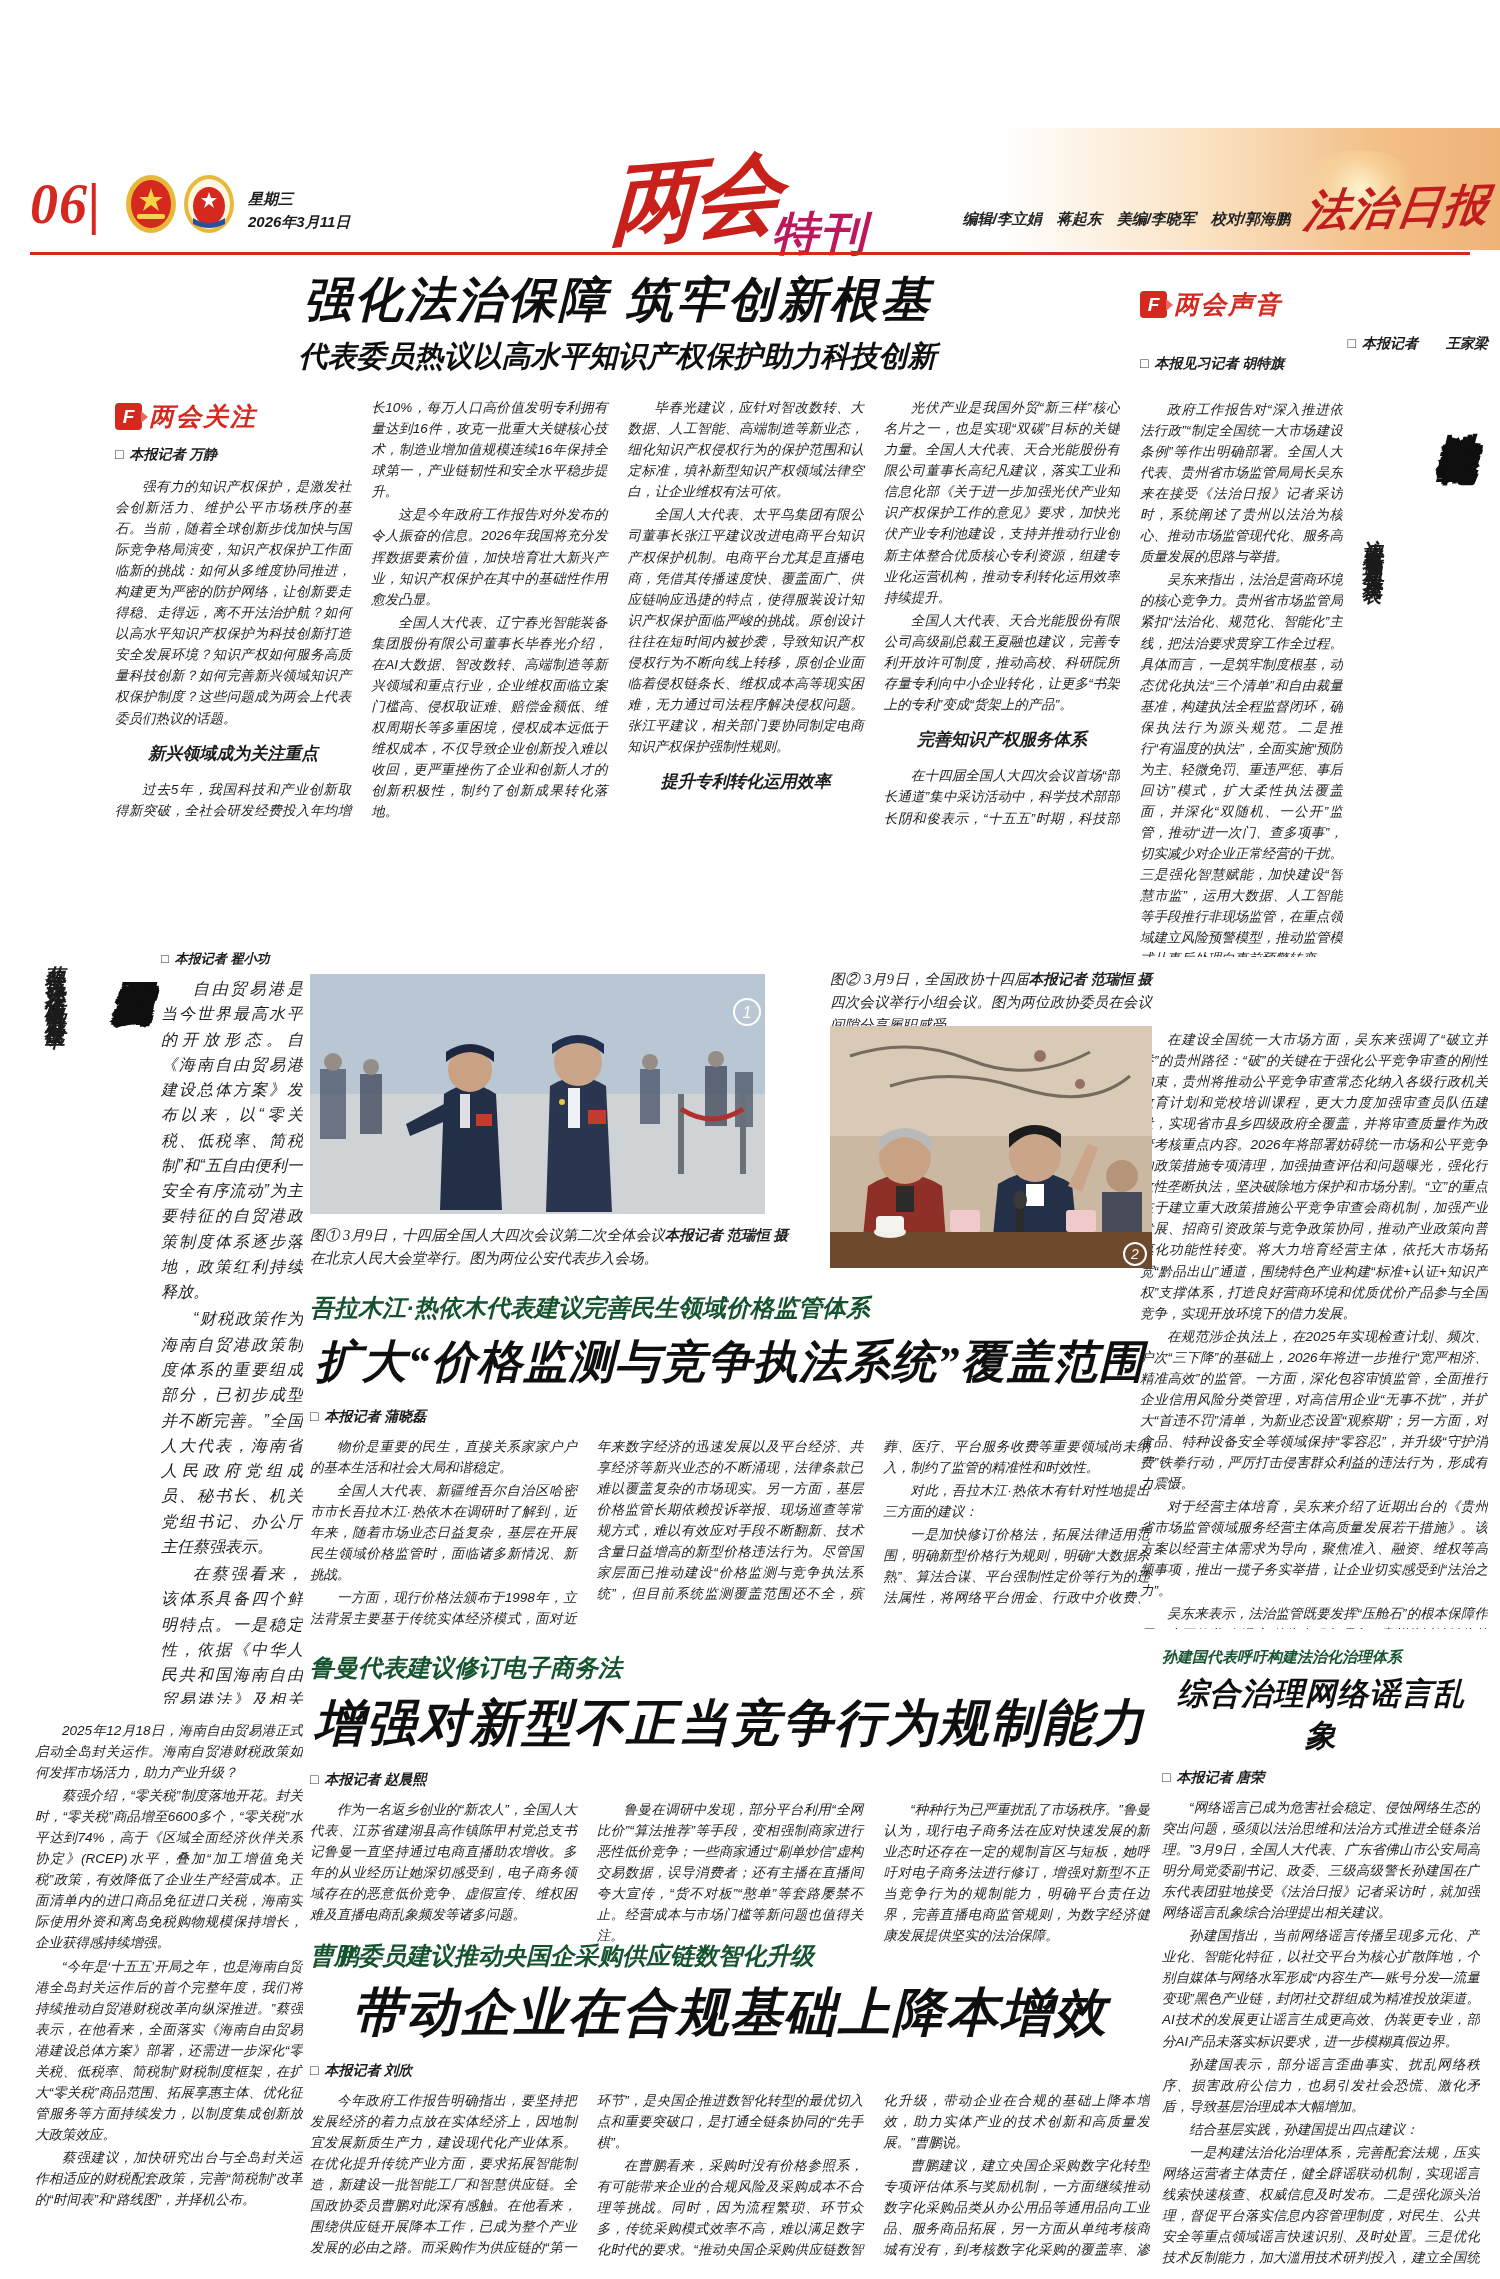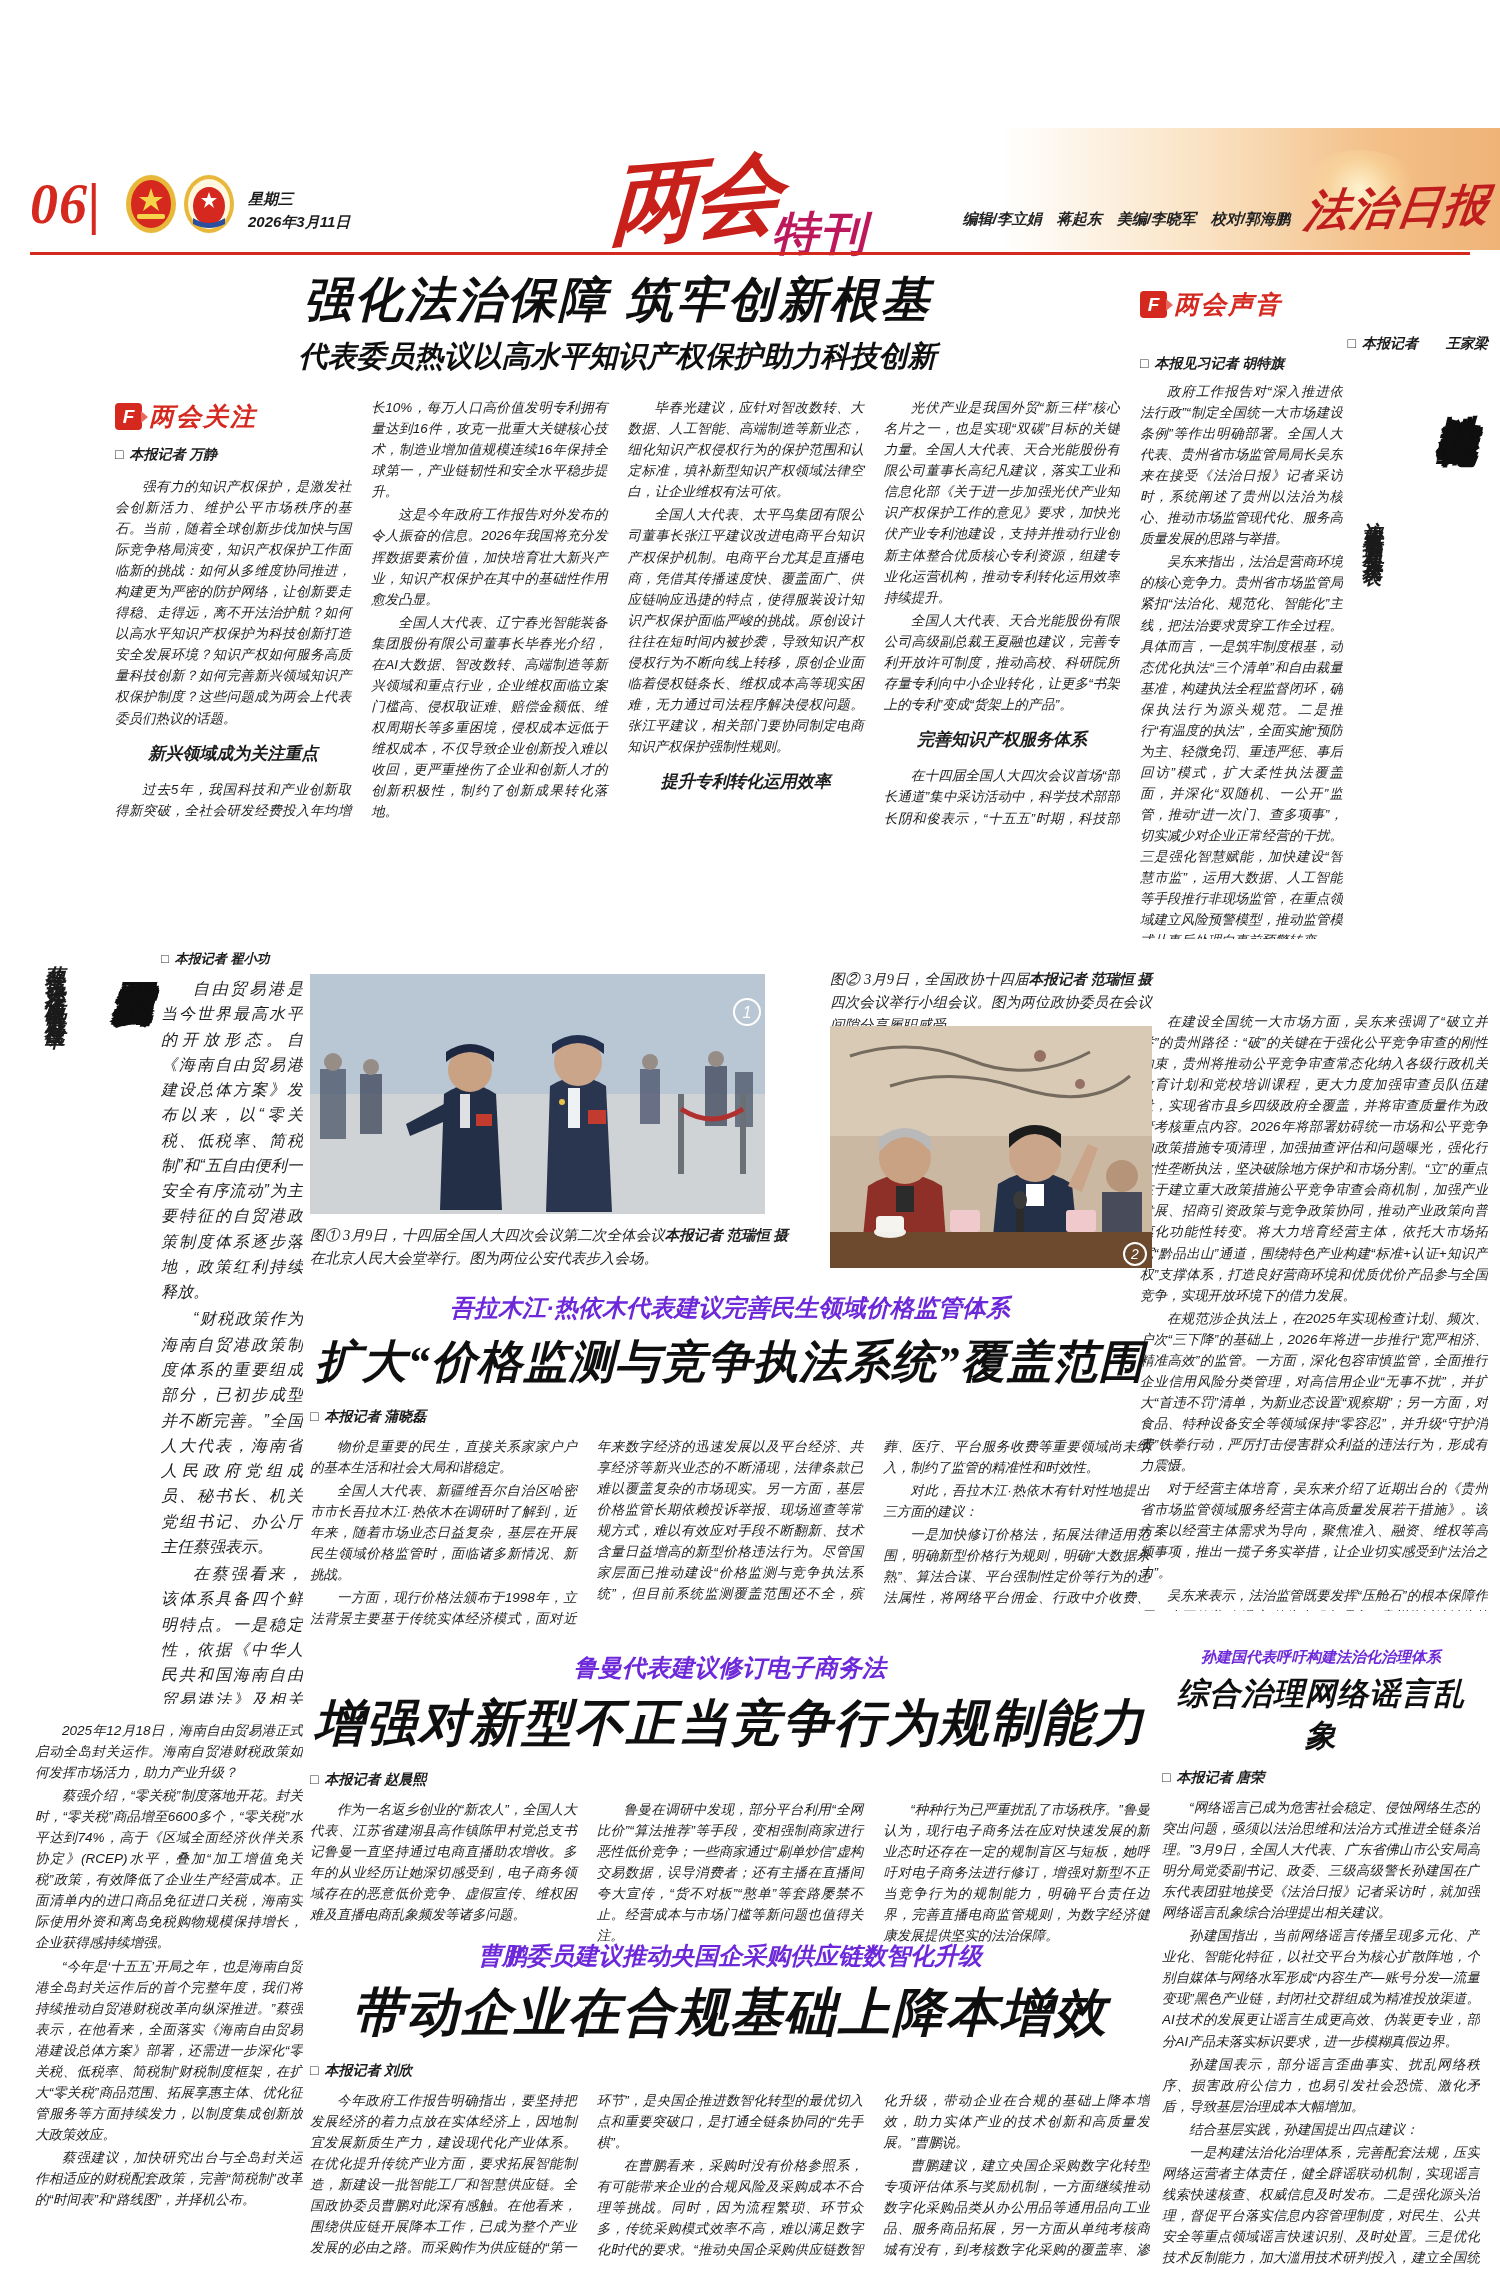--- a/index.html
+++ b/index.html
@@ -3,21 +3,21 @@
 <meta charset="utf-8">
 <style>
   html,body{margin:0;padding:0;background:#dfdfdf;}
   .page{position:relative;width:1500px;height:2279px;margin:0 auto;background:#ffffff;overflow:hidden;
         font-family:"Liberation Sans","DejaVu Sans",sans-serif;color:#1b1b1b;font-style:italic;}
   .abs{position:absolute;}
   .serif{font-family:"Liberation Serif","DejaVu Serif",serif;}
   .para{margin:0 0 2px 0;text-indent:2em;text-align:justify;}
   .cols{column-gap:20px;}
   .clip{overflow:hidden;}
-  .kicker{text-align:center;font-weight:700;color:#6d28d9;}
+  .kicker{text-align:left;font-weight:700;color:#14532d;}
   .bigline{text-align:center;font-weight:900;color:#0f0f0f;}
   .byline{font-weight:700;font-size:14px;margin:6px 0 10px 0;}
   .byline .box{font-weight:400;margin-right:6px;color:#333;}
   .badge{display:flex;align-items:center;gap:7px;margin:0 0 8px 0;}
   .f-icon{display:inline-block;width:27px;height:27px;background:#d5281e;color:#fff;font-weight:900;
           font-size:19px;text-align:center;line-height:27px;border-radius:4px;position:relative;}
   .f-icon::after{content:"";position:absolute;right:-6px;top:8px;border-left:7px solid #e8695f;
           border-top:6px solid transparent;border-bottom:6px solid transparent;}
   .badge-text{color:#d5281e;font-weight:900;font-size:25px;letter-spacing:2px;}
   .vert{writing-mode:vertical-rl;}
@@ -109,21 +109,21 @@
   </div>
 
   <div class="abs" style="left:1140px;top:288px;width:348px;">
     <div class="badge">
       <span class="f-icon">F</span>
       <span class="badge-text">两会声音</span>
     </div>
     <div class="byline" style="margin:14px 0 2px 0;text-align:right;">
       <span class="box">□</span><span>本报记者　　王家梁</span>
     </div>
-    <div class="byline" style="margin:0 0 8px 0;">
+    <div class="byline" style="margin:0 0 26px 0;">
       <span class="box">□</span><span>本报见习记者 胡特旗</span>
     </div>
 
     <div style="display:flex;flex-direction:row;">
       <div class="body-txt clip" style="width:203px;height:558px;">
           <p class="para">政府工作报告对“深入推进依法行政”“制定全国统一大市场建设条例”等作出明确部署。全国人大代表、贵州省市场监管局局长吴东来在接受《法治日报》记者采访时，系统阐述了贵州以法治为核心、推动市场监管现代化、服务高质量发展的思路与举措。</p>
           <p class="para">吴东来指出，法治是营商环境的核心竞争力。贵州省市场监管局紧扣“法治化、规范化、智能化”主线，把法治要求贯穿工作全过程。具体而言，一是筑牢制度根基，动态优化执法“三个清单”和自由裁量基准，构建执法全程监督闭环，确保执法行为源头规范。二是推行“有温度的执法”，全面实施“预防为主、轻微免罚、重违严惩、事后回访”模式，扩大柔性执法覆盖面，并深化“双随机、一公开”监管，推动“进一次门、查多项事”，切实减少对企业正常经营的干扰。三是强化智慧赋能，加快建设“智慧市监”，运用大数据、人工智能等手段推行非现场监管，在重点领域建立风险预警模型，推动监管模式从事后处理向事前预警转变。</p>
         </div>
       <div class="vert" style="width:42px;height:420px;margin-top:125px;font-size:19px;font-weight:700;letter-spacing:3px;">访贵州省市场监管局局长吴东来代表</div>
       <div class="vert serif" style="width:100px;height:622px;font-size:41px;font-weight:900;color:#0f0f0f;letter-spacing:1px;text-align:left;">以法治为核心推动市场监管现代化</div>

